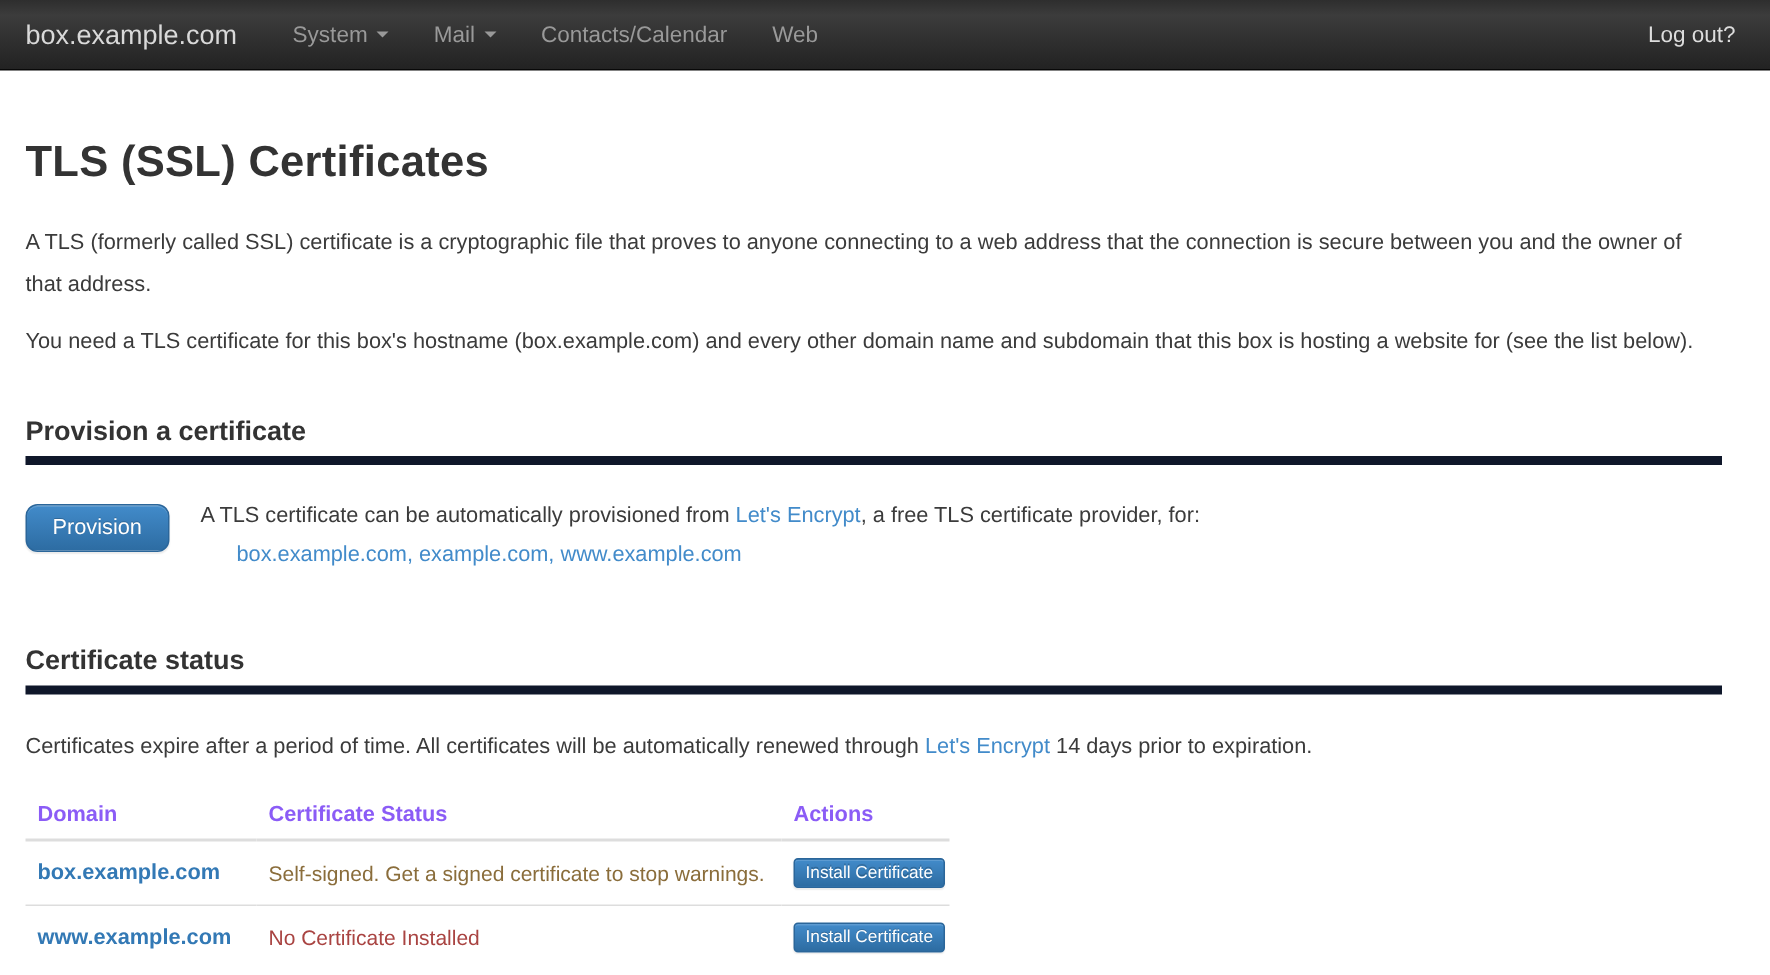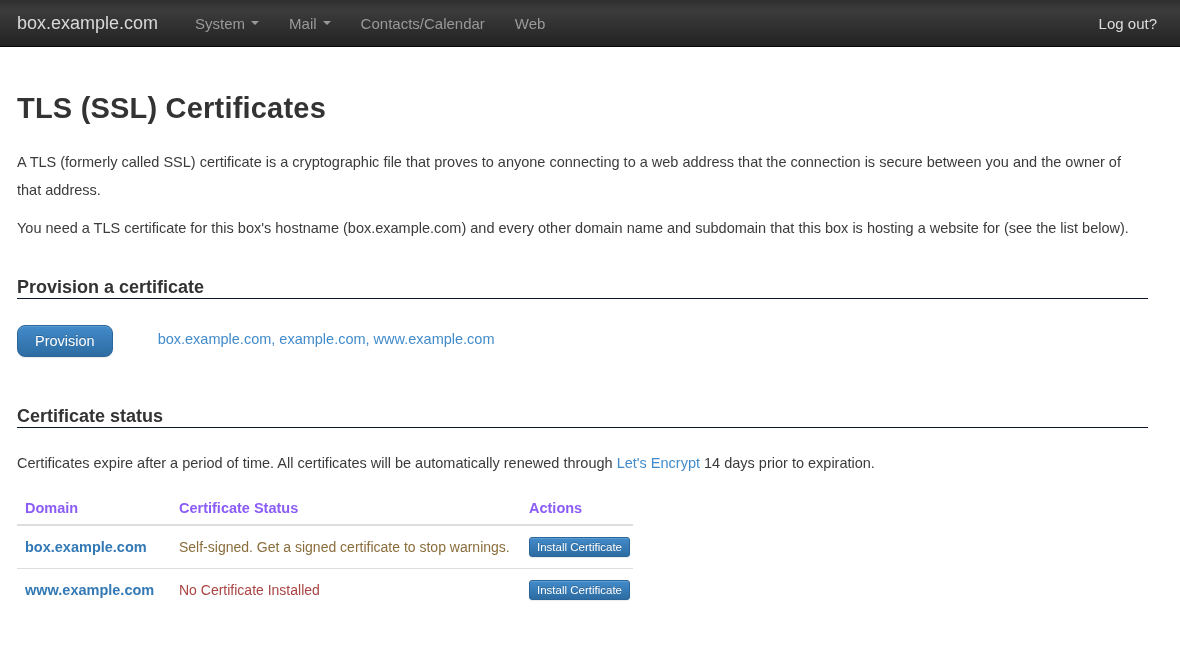--- a/index.html
+++ b/index.html
@@ -63,21 +63,22 @@
     line-height: 1.95;
     color: #3b3b3b;
     margin: 0 0 9px;
     max-width: 1135px;
   }
 
   h3.section-heading {
     font-size: 18px;
     font-weight: bold;
     color: #333;
-    border-bottom: 1px solid #0f172a;
+    padding-bottom: 6px;
+    border-bottom: 6px solid #0f172a;
   }
   #provision-heading { margin-top: 35px; }
   #status-heading { margin-top: 49px; }
 
   
   .provision-row {
     margin-top: 24px;
     display: flex;
     align-items: flex-start;
   }
@@ -175,20 +176,21 @@
   <h1 class="page-title">TLS (SSL) Certificates</h1>
 
   <p class="intro">A TLS (formerly called SSL) certificate is a cryptographic file that proves to anyone connecting to a web address that the connection is secure between you and the owner of that address.</p>
   <p class="intro">You need a TLS certificate for this box's hostname (box.example.com) and every other domain name and subdomain that this box is hosting a website for (see the list below).</p>
 
   <h3 class="section-heading" id="provision-heading">Provision a certificate</h3>
 
   <div class="provision-row">
     <button class="btn btn-provision">Provision</button>
     <div class="provision-text">
+      <div class="line1"><span>A TLS certificate can be automatically provisioned from </span><a class="link">Let's Encrypt</a><span>, a free TLS certificate provider, for:</span></div>
       <div class="line2 domains-line">box.example.com, example.com, www.example.com</div>
     </div>
   </div>
 
   <h3 class="section-heading" id="status-heading">Certificate status</h3>
 
   <p class="expire-note"><span>Certificates expire after a period of time. All certificates will be automatically renewed through </span><a class="link">Let's Encrypt</a><span> 14 days prior to expiration.</span></p>
 
   <table class="cert-table">
     <colgroup>

